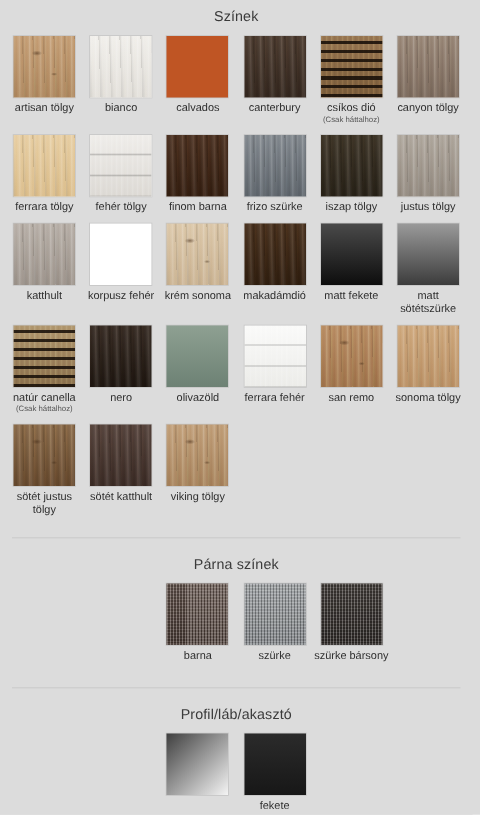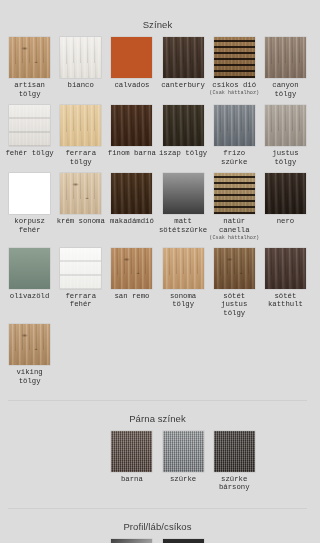--- a/index.html
+++ b/index.html
@@ -56,21 +56,20 @@
   }
 
   .swatch-label {
     margin-top: 3px;
     font-size: 7.3px;
     line-height: 8.6px;
     color: #2f2f2f;
     text-align: center;
     max-width: 50px;
     word-wrap: break-word;
-    font-family: Liberation Mono, monospace;
   }
   .swatch-note {
     display: block;
     font-size: 5.2px;
     line-height: 6px;
     color: #555;
   }
 
   
   .swatch .grain {
@@ -137,21 +136,21 @@
     height: 1px;
     background: #cfcfcf;
     margin: 0 8px;
   }
 </style>
 </head>
 <body>
 
 <div class="page">
 
-  <div style="padding-top:19px;">
+  <div style="padding-top:6px;">
     <div class="section-title">Színek</div>
     <div class="swatch-grid" id="grid-colors">
         <div class="swatch-cell">
           <div class="swatch" style="background: linear-gradient(175deg, rgb(198, 160, 119) 0%, rgb(176, 138, 96) 100%);">
             <div class="grain2"></div>
             <div class="grain"></div>
             <div class="knots"></div>
           </div>
           <div class="swatch-label">artisan tölgy</div>
         </div>
@@ -181,79 +180,90 @@
           <div class="swatch-label">csíkos dió<span class="swatch-note">(Csak háttalhoz)</span></div>
         </div>
         <div class="swatch-cell">
           <div class="swatch" style="background: linear-gradient(175deg, rgb(154, 136, 120) 0%, rgb(124, 106, 92) 100%);">
             <div class="grain2"></div>
             <div class="grain"></div>
           </div>
           <div class="swatch-label">canyon tölgy</div>
         </div>
         <div class="swatch-cell">
+          <div class="swatch" style="background: linear-gradient(175deg, rgb(232, 207, 164) 0%, rgb(220, 191, 142) 100%);">
+            <div class="grain2"></div>
+            <div class="grain"></div>
+          </div>
+          <div class="swatch-label">ferrara tölgy</div>
+        </div>
+        <div class="swatch-cell">
           <div class="swatch" style="background: linear-gradient(rgb(240, 238, 235) 0%, rgb(222, 219, 214) 100%);">
             <div class="grain"></div>
             <div class="planks"></div>
           </div>
           <div class="swatch-label">fehér tölgy</div>
         </div>
         <div class="swatch-cell">
-          <div class="swatch" style="background: linear-gradient(175deg, rgb(232, 207, 164) 0%, rgb(220, 191, 142) 100%);">
-            <div class="grain2"></div>
-            <div class="grain"></div>
-          </div>
-          <div class="swatch-label">ferrara tölgy</div>
-        </div>
-        <div class="swatch-cell">
           <div class="swatch" style="background: linear-gradient(175deg, rgb(74, 47, 30) 0%, rgb(51, 29, 15) 100%);">
             <div class="grain2"></div>
             <div class="grain"></div>
           </div>
           <div class="swatch-label">finom barna</div>
         </div>
         <div class="swatch-cell">
+          <div class="swatch" style="background: linear-gradient(175deg, rgb(132, 138, 144) 0%, rgb(95, 102, 109) 100%);">
+            <div class="grain2"></div>
+            <div class="grain"></div>
+          </div>
+          <div class="swatch-label">frizo szürke</div>
+        </div>
+        <div class="swatch-cell">
           <div class="swatch" style="background: linear-gradient(175deg, rgb(60, 51, 37) 0%, rgb(38, 32, 22) 100%);">
             <div class="grain2"></div>
             <div class="grain"></div>
           </div>
           <div class="swatch-label">iszap tölgy</div>
         </div>
         <div class="swatch-cell">
-          <div class="swatch" style="background: linear-gradient(175deg, rgb(132, 138, 144) 0%, rgb(95, 102, 109) 100%);">
-            <div class="grain2"></div>
-            <div class="grain"></div>
-          </div>
-          <div class="swatch-label">frizo szürke</div>
-        </div>
-        <div class="swatch-cell">
           <div class="swatch" style="background: linear-gradient(175deg, rgb(176, 168, 158) 0%, rgb(149, 140, 130) 100%);">
             <div class="grain2"></div>
             <div class="grain"></div>
           </div>
           <div class="swatch-label">justus tölgy</div>
+        </div>
+        <div class="swatch-cell">
+          <div class="swatch" style="background: linear-gradient(175deg, rgb(185, 177, 169) 0%, rgb(158, 149, 141) 100%);">
+            <div class="grain2"></div>
+            <div class="grain"></div>
+          </div>
+          <div class="swatch-label">katthult</div>
         </div>
         <div class="swatch-cell">
           <div class="swatch" style="background: rgb(255, 255, 255);"></div>
           <div class="swatch-label">korpusz fehér</div>
         </div>
         <div class="swatch-cell">
           <div class="swatch" style="background: linear-gradient(175deg, rgb(221, 201, 171) 0%, rgb(203, 180, 148) 100%);">
             <div class="grain2"></div>
             <div class="grain"></div>
             <div class="knots"></div>
           </div>
           <div class="swatch-label">krém sonoma</div>
         </div>
         <div class="swatch-cell">
           <div class="swatch" style="background: linear-gradient(175deg, rgb(72, 48, 28) 0%, rgb(47, 29, 14) 100%);">
             <div class="grain2"></div>
             <div class="grain"></div>
           </div>
           <div class="swatch-label">makadámdió</div>
+        </div>
+        <div class="swatch-cell">
+          <div class="swatch" style="background: linear-gradient(rgb(74, 74, 74) 0%, rgb(13, 13, 13) 100%);"></div>
+          <div class="swatch-label">matt fekete</div>
         </div>
         <div class="swatch-cell">
           <div class="swatch" style="background: linear-gradient(rgb(154, 154, 154) 0%, rgb(60, 60, 60) 100%);"></div>
           <div class="swatch-label">matt sötétszürke</div>
         </div>
         <div class="swatch-cell">
           <div class="swatch" style="background: linear-gradient(rgb(179, 154, 114) 0%, rgb(143, 117, 80) 100%);">
             <div class="grain"></div>
             <div class="stripes"></div>
           </div>
@@ -340,21 +350,21 @@
             <div class="fabric"></div>
           </div>
           <div class="swatch-label">szürke bársony</div>
         </div>
       </div>
   </div>
 
   <div class="divider" style="margin-top:16px;"></div>
 
   <div style="padding-top:12px;">
-    <div class="section-title">Profil/láb/csíkos</div>
+    <div class="section-title">Profil/láb/akasztó</div>
     <div class="swatch-grid profiles" id="grid-profiles">
         <div class="swatch-cell" style="grid-column-start: 3; gap: 24px;">
           <div class="swatch" style="background: linear-gradient(135deg, rgb(63, 63, 63) 0%, rgb(244, 244, 244) 100%);"></div>
           <div class="swatch-label">ezüst</div>
         </div>
         <div class="swatch-cell">
           <div class="swatch" style="background: linear-gradient(rgb(43, 43, 43) 0%, rgb(23, 23, 23) 100%);"></div>
           <div class="swatch-label">fekete</div>
         </div>
       </div>

